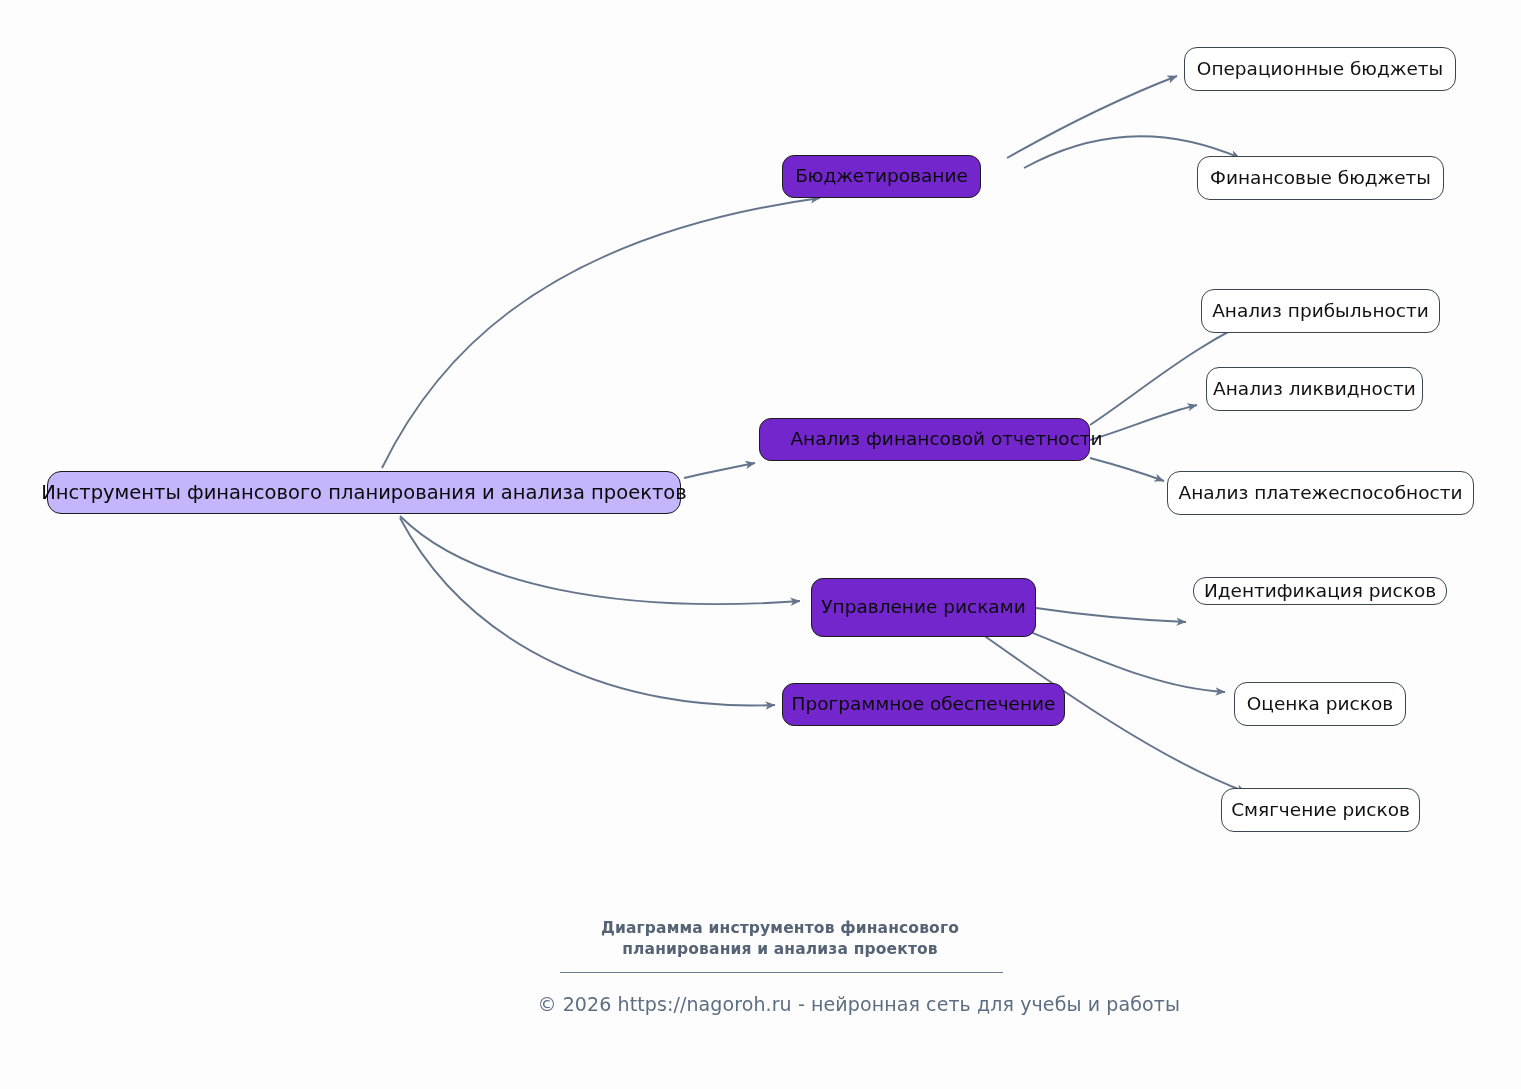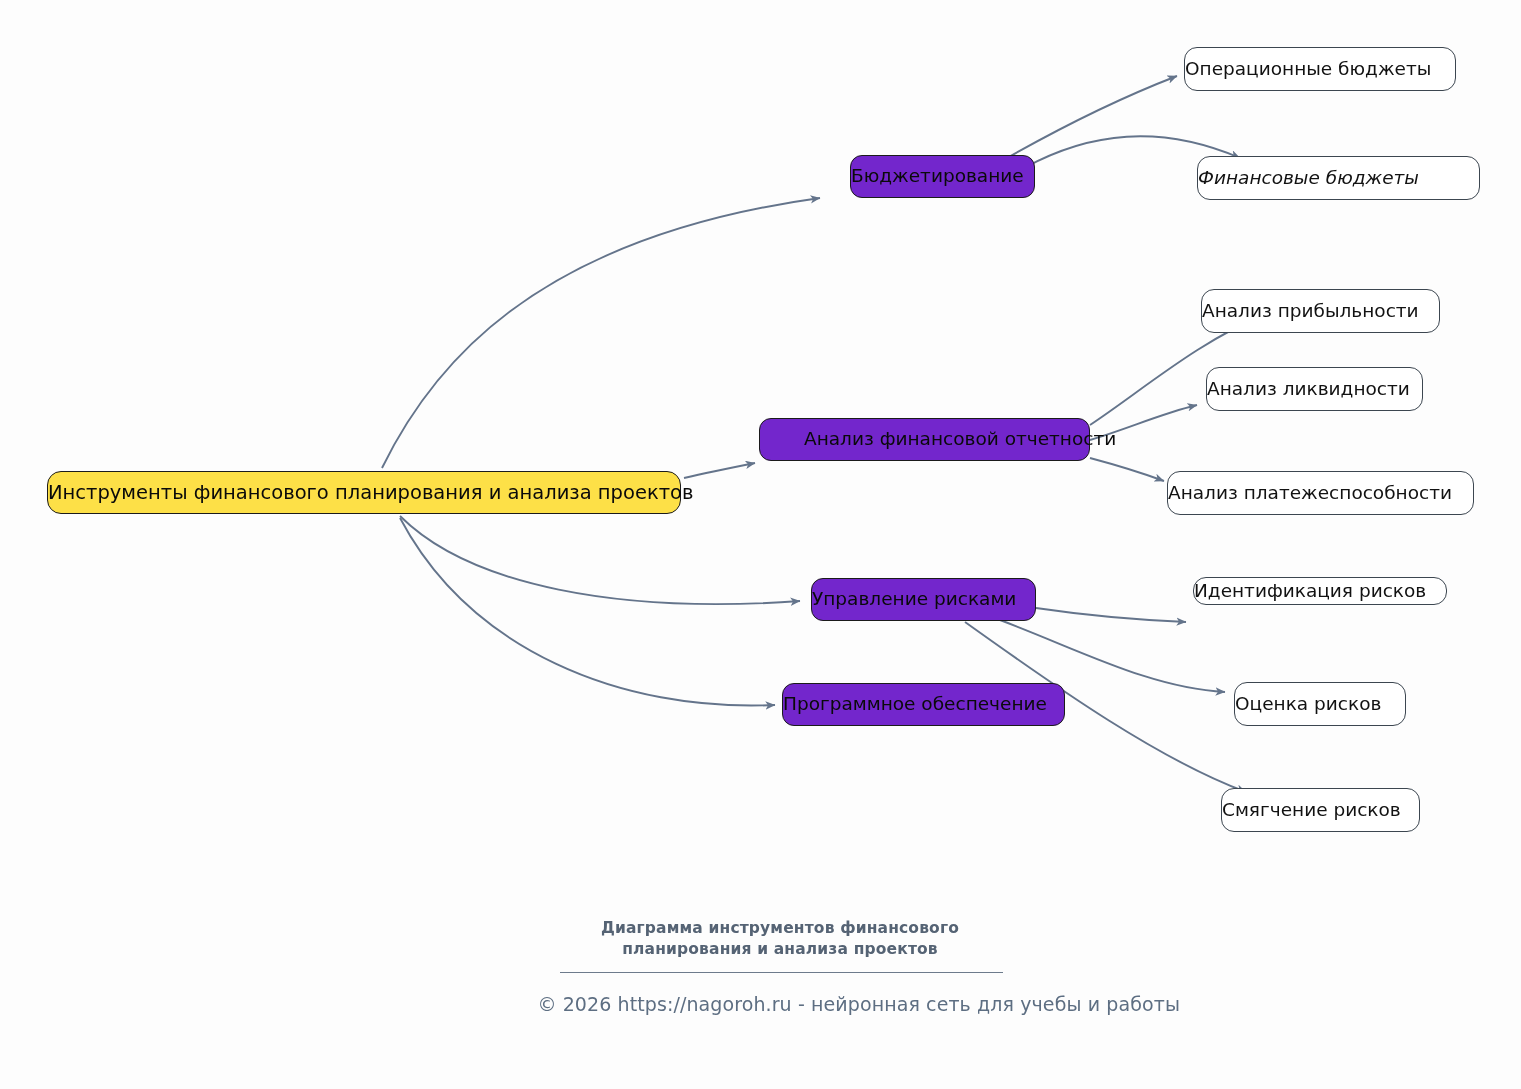--- a/index.html
+++ b/index.html
@@ -28,25 +28,26 @@
     top: 0;
     width: 1521px;
     height: 1089px;
     pointer-events: none;
   }
   .node {
     position: absolute;
     box-sizing: border-box;
     display: flex;
     align-items: center;
+    justify-content: center;
     white-space: nowrap;
     line-height: 1;
   }
   .node-root {
-    background: #fde047;
+    background: #c4b5fd;
     border: 1.6px solid #1b1b1b;
     border-radius: 14px;
     color: #0a0a0a;
     font-size: 19.5px;
   }
   .node-branch {
     background: #7326cc;
     border: 1.6px solid #1b1b1b;
     border-radius: 12px;
     color: #0a0a0a;
@@ -117,41 +118,41 @@
       <path d="M 1000,620 C 1080,650 1150,688 1225,692"></path>
 
       <path d="M 965,622 C 1060,690 1160,760 1246,792"></path>
     </g>
   </svg>
 
   <div class="node node-root" style="left:47px; top:471px; width:634px; height:43px;">
     <span>Инструменты финансового планирования и анализа проектов</span>
   </div>
 
-  <div class="node node-branch" style="left:850px; top:155px; width:185px; height:43px;">
+  <div class="node node-branch" style="left:782px; top:155px; width:199px; height:43px;">
     <span>Бюджетирование</span>
   </div>
 
   <div class="node node-branch" style="left:759px; top:418px; width:331px; height:43px;padding-left:44px;">
     <span>Анализ финансовой отчетности</span>
   </div>
 
-  <div class="node node-branch" style="left:811px; top:578px; width:225px; height:43px;">
+  <div class="node node-branch" style="left:811px; top:578px; width:225px; height:59px;">
     <span>Управление рисками</span>
   </div>
 
   <div class="node node-branch" style="left:782px; top:683px; width:283px; height:43px;">
     <span>Программное обеспечение</span>
   </div>
 
   <div class="node node-leaf" style="left:1184px; top:47px; width:272px; height:44px;">
     <span>Операционные бюджеты</span>
   </div>
 
-  <div class="node node-leaf" style="left:1197px; top:156px; width:283px; height:44px;font-style:italic;">
+  <div class="node node-leaf" style="left:1197px; top:156px; width:247px; height:44px;">
     <span>Финансовые бюджеты</span>
   </div>
 
   <div class="node node-leaf" style="left:1201px; top:261px; width:239px; height:44px;margin-top:28px;">
     <span>Анализ прибыльности</span>
   </div>
 
   <div class="node node-leaf" style="left:1206px; top:367px; width:217px; height:44px;">
     <span>Анализ ликвидности</span>
   </div>

